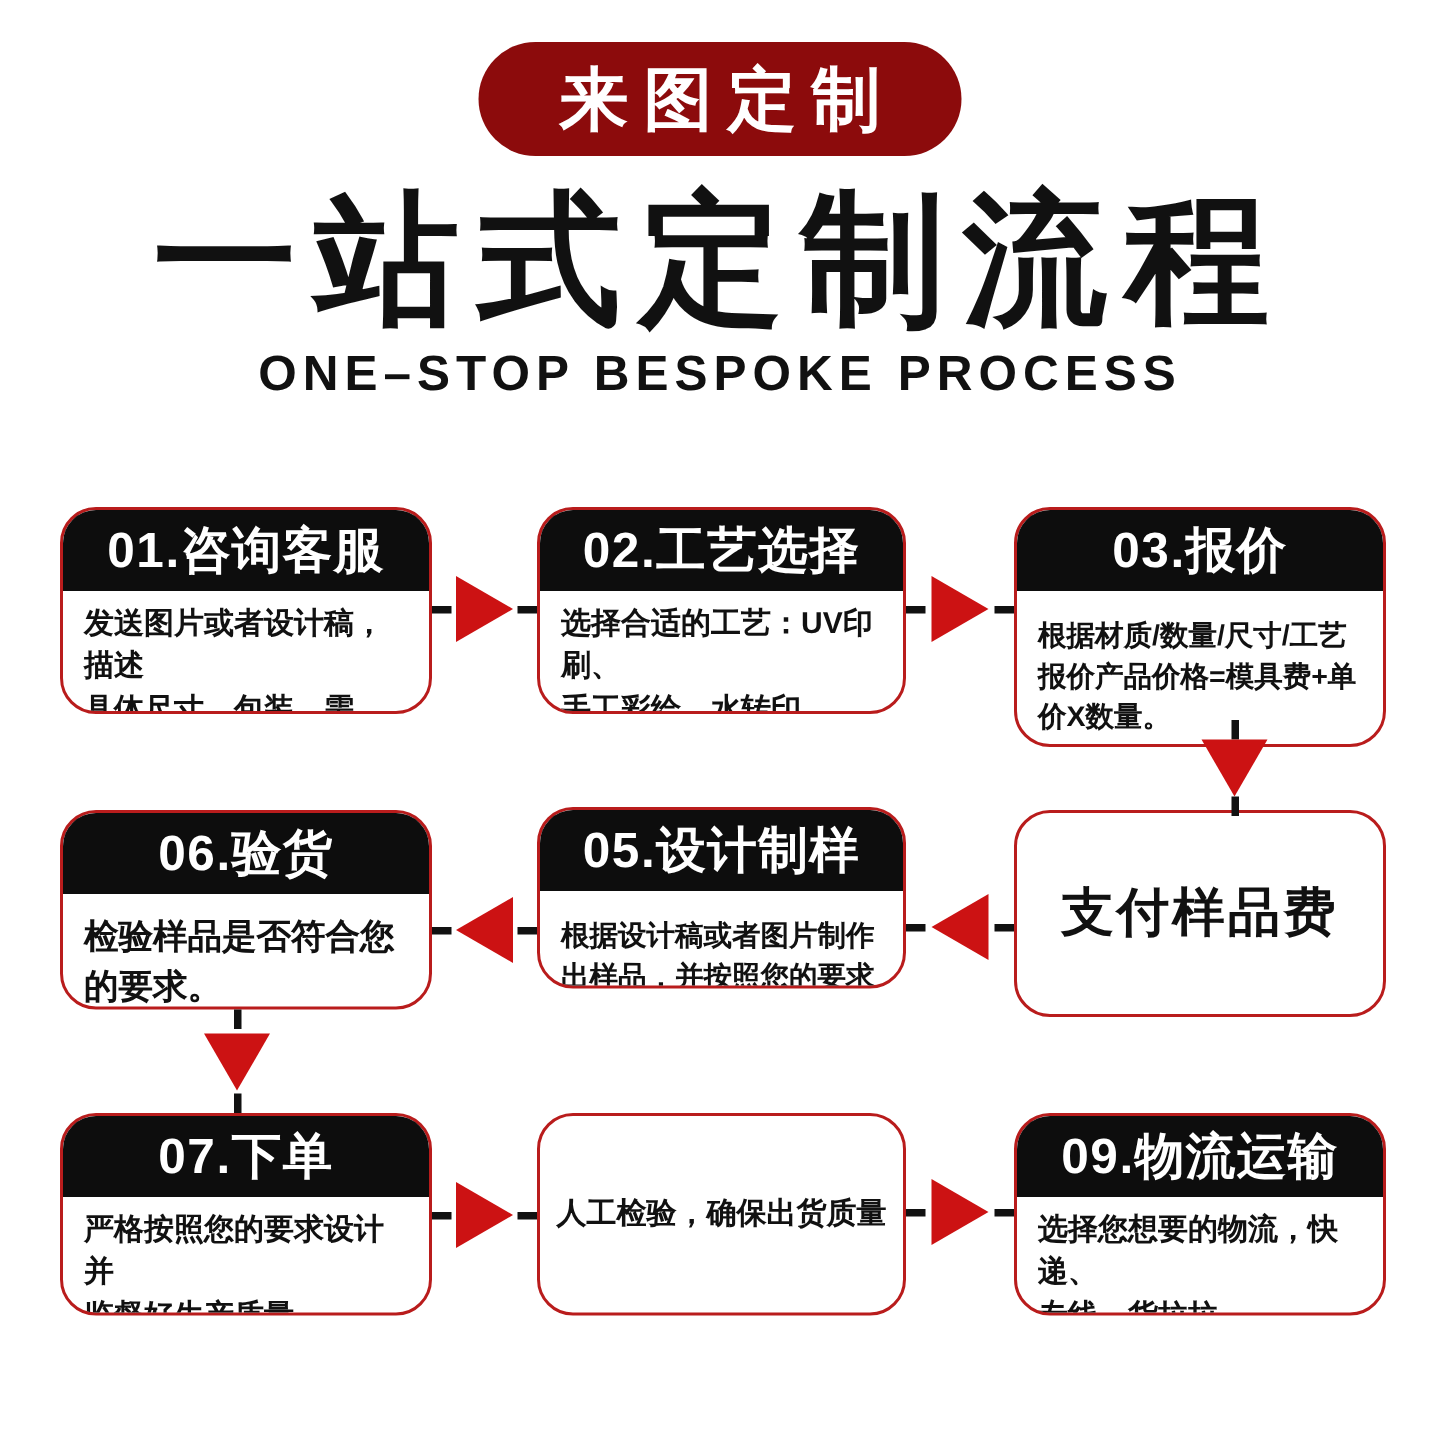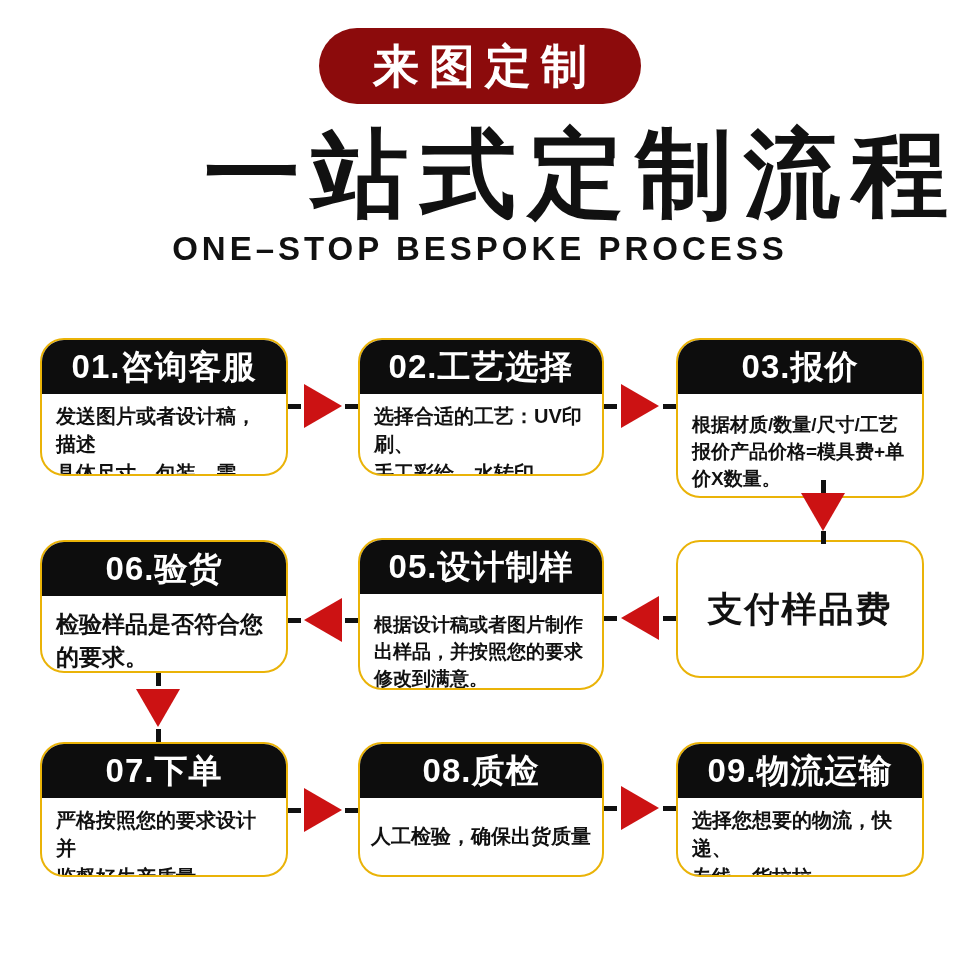--- a/index.html
+++ b/index.html
@@ -13,34 +13,34 @@
   body{font-family:"Liberation Sans","DejaVu Sans",sans-serif;color:var(--text-black);position:relative;}
 
   
   .badge{
     margin:28px auto 0;width:322px;height:76px;border-radius:42px;
     background:var(--badge-red);color:#fff;text-align:center;
     font-size:46px;font-weight:800;line-height:76px;letter-spacing:10px;
     padding-left:10px; 
   }
   .title-zh{
-    margin-top:22px;text-align:right;
+    margin-top:22px;text-align:center;
     font-size:96px;font-weight:900;letter-spacing:12px;line-height:1.0;
     color:var(--text-black);white-space:nowrap;
   }
   .title-en{
     margin-top:8px;text-align:center;
     font-size:33px;font-weight:800;letter-spacing:4px;color:var(--text-black);
     white-space:nowrap;
   }
 
   
   .flow{position:absolute;left:0;top:0;width:960px;height:960px;}
   .card{
-    position:absolute;background:#fff;border:2px solid #eab308;border-radius:24px;
+    position:absolute;background:#fff;border:2px solid #b91c1c;border-radius:24px;
     overflow:hidden;display:flex;flex-direction:column;
   }
   .card-header{
     background:var(--header-black);color:#fff;text-align:center;
     height:54px;line-height:54px;font-size:33px;font-weight:800;letter-spacing:1px;
     flex:0 0 auto;
   }
   .card-body{
     flex:1 1 auto;padding:8px 12px 0 14px;
     font-size:20px;font-weight:700;line-height:1.42;
@@ -50,21 +50,21 @@
   .card-body.big6{font-size:23px;padding-top:12px;}
   .card-body.vcenter{display:flex;align-items:center;justify-content:center;text-align:center;padding:0 8px;}
   .card-body.pay{font-size:35px;letter-spacing:2px;}
 
   
   .c1{left:40px; top:338px; width:248px; height:138px;}
   .c2{left:358px;top:338px; width:246px; height:138px;}
   .c3{left:676px;top:338px; width:248px; height:160px;}
   
   .c4{left:676px;top:540px; width:248px; height:138px;}
-  .c5{left:358px;top:538px; width:246px; height:152px;}
+  .c5{left:358px;top:538px; width:246px; height:121px;}
   .c6{left:40px; top:540px; width:248px; height:133px;}
   
   .c7{left:40px; top:742px; width:248px; height:135px;}
   .c8{left:358px;top:742px; width:246px; height:135px;}
   .c9{left:676px;top:742px; width:248px; height:135px;}
 
   
   .conn{position:absolute;display:flex;align-items:center;justify-content:space-between;}
   .conn.v{flex-direction:column;}
   .dash-h{width:13px;height:5px;background:#111;flex:0 0 auto;}
@@ -127,21 +127,20 @@
 的要求。</div>
   </div>
 
   <div class="card c7">
     <div class="card-header">07.下单</div>
     <div class="card-body">严格按照您的要求设计并
 监督好生产质量。</div>
   </div>
 
   <div class="card c8">
-    <div class="card-header">08.质检</div>
     <div class="card-body vcenter">人工检验，确保出货质量</div>
   </div>
 
   <div class="card c9">
     <div class="card-header">09.物流运输</div>
     <div class="card-body">选择您想要的物流，快递、
 专线、货拉拉</div>
   </div>
 
   <div class="conn conn1">

